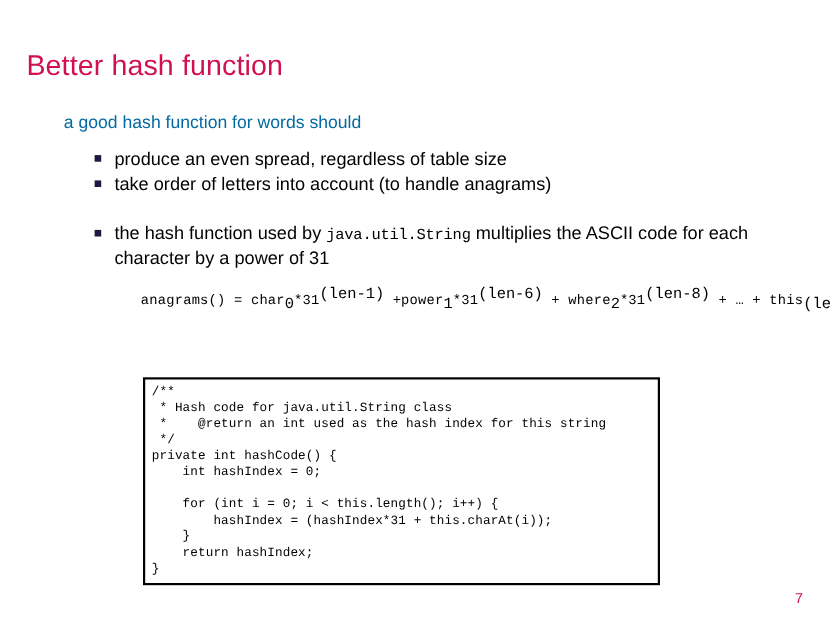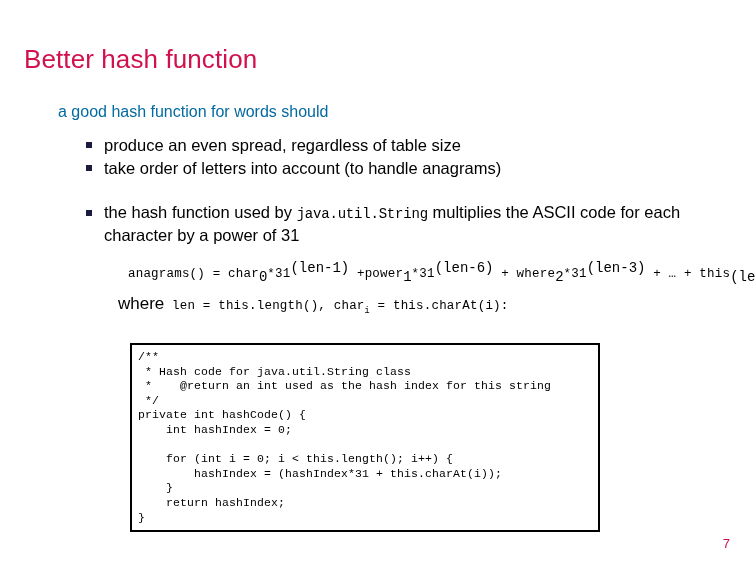--- a/index.html
+++ b/index.html
@@ -188,23 +188,22 @@
 
   </div>
 
   <div class="bullets-2">
     <div class="bullet-row">
       <span class="bullet-marker"><span class="sq"></span></span>
       <span class="bullet-text-wrap"><span>the hash function used by </span><code class="inline-code">java.util.String</code><span> multiplies the ASCII code for each character by a power of 31</span></span>
     </div>
   </div>
 
-  <div class="formula"><span>anagrams() = char</span><sub>0</sub><span>*31</span><sup>(len-1)</sup><span> +power</span><sub>1</sub><span>*31</span><sup>(len-6)</sup><span> + where</span><sub>2</sub><span>*31</span><sup>(len-3)</sup><span> + …  + this</span><sub>(len-1)</sub></div>
-
-  <div class="whereline"><span class="wword">where</span><span class="wcode"> len = this.length(), char</span><span class="wcode"><sub>i</sub></span><span class="wcode"> = this.charAt(i):</span></div>
+  <div class="formula"><span>anagrams() = char</span><sub>0</sub><span>*31</span><sup>(len-1)</sup><span> +power</span><sub>1</sub><span>*31</span><sup>(len-6)</sup><span> + where</span><sub>2</sub><span>*31</span><sup>(len-8)</sup><span> + …  + this</span><sub>(len-1)</sub></div>
+
 
   <div class="code-box">
     <pre>/**
  * Hash code for java.util.String class
  *    @return an int used as the hash index for this string
  */
 private int hashCode() {
     int hashIndex = 0;
 
     for (int i = 0; i &lt; this.length(); i++) {

